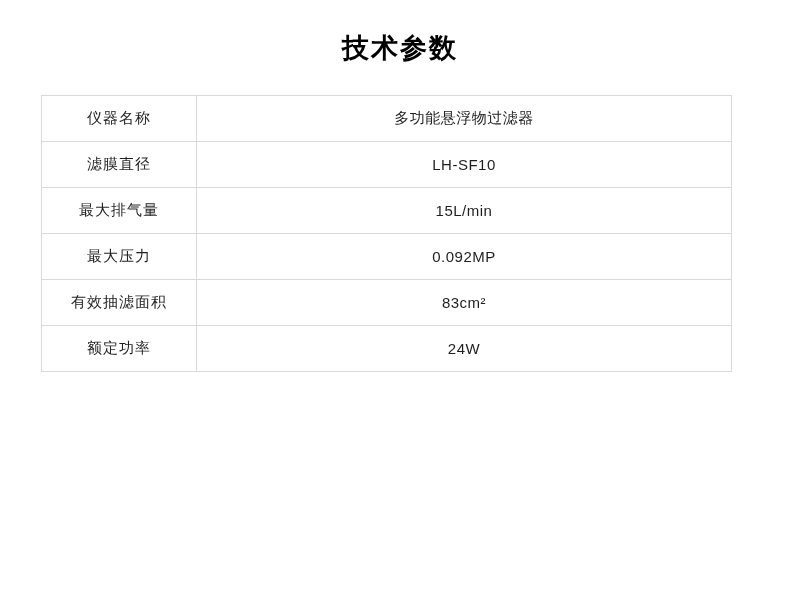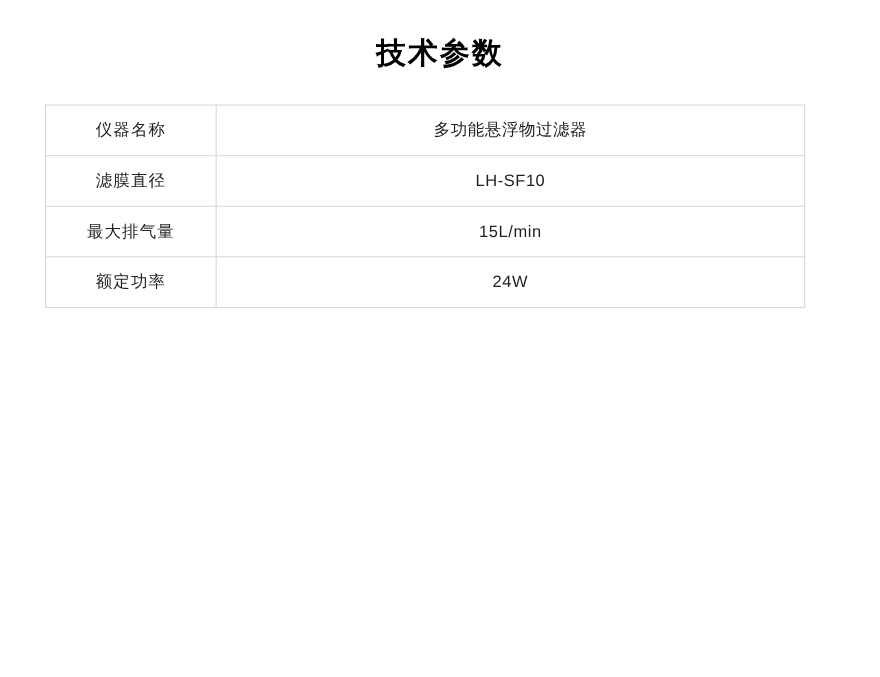--- a/index.html
+++ b/index.html
@@ -77,20 +77,28 @@
         </tr>
         <tr>
           <td class="label">滤膜直径</td>
           <td class="value">LH-SF10</td>
         </tr>
         <tr>
           <td class="label">最大排气量</td>
           <td class="value">15L/min</td>
         </tr>
         <tr>
+          <td class="label">最大压力</td>
+          <td class="value">0.092MP</td>
+        </tr>
+        <tr>
+          <td class="label">有效抽滤面积</td>
+          <td class="value">83cm²</td>
+        </tr>
+        <tr>
           <td class="label">额定功率</td>
           <td class="value">24W</td>
         </tr>
       </tbody>
     </table>
   </div>
 
 </div>
 
 </body></html>

